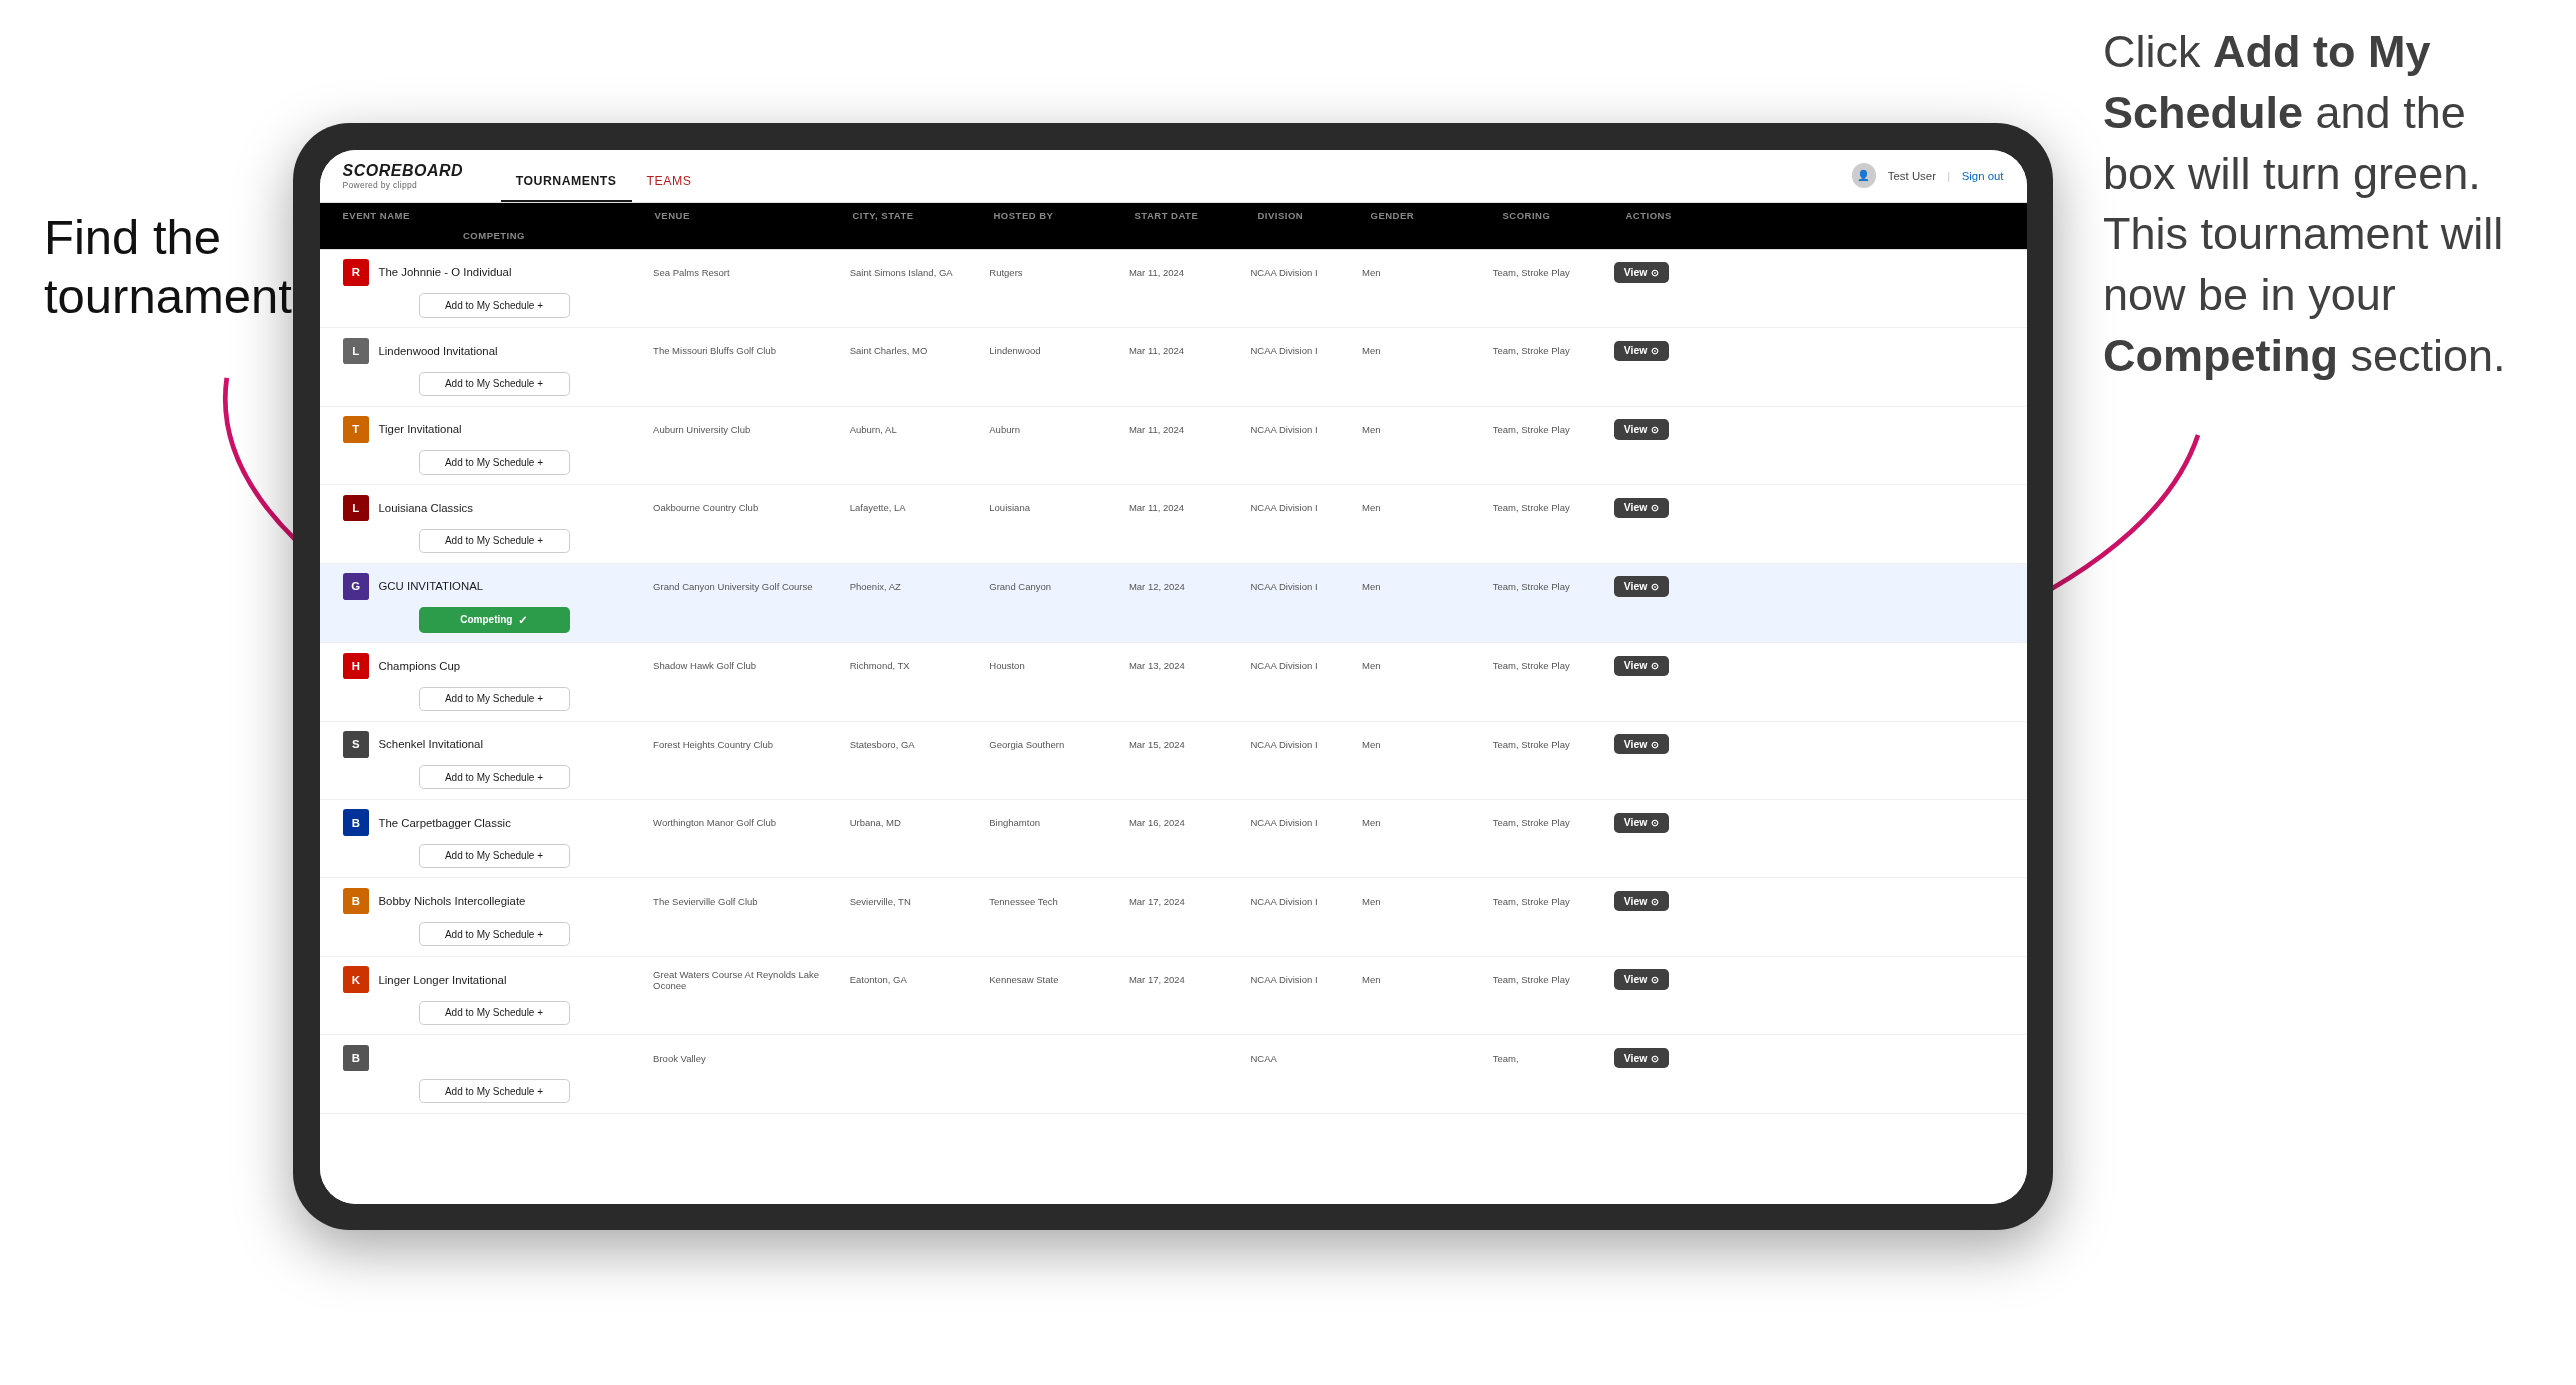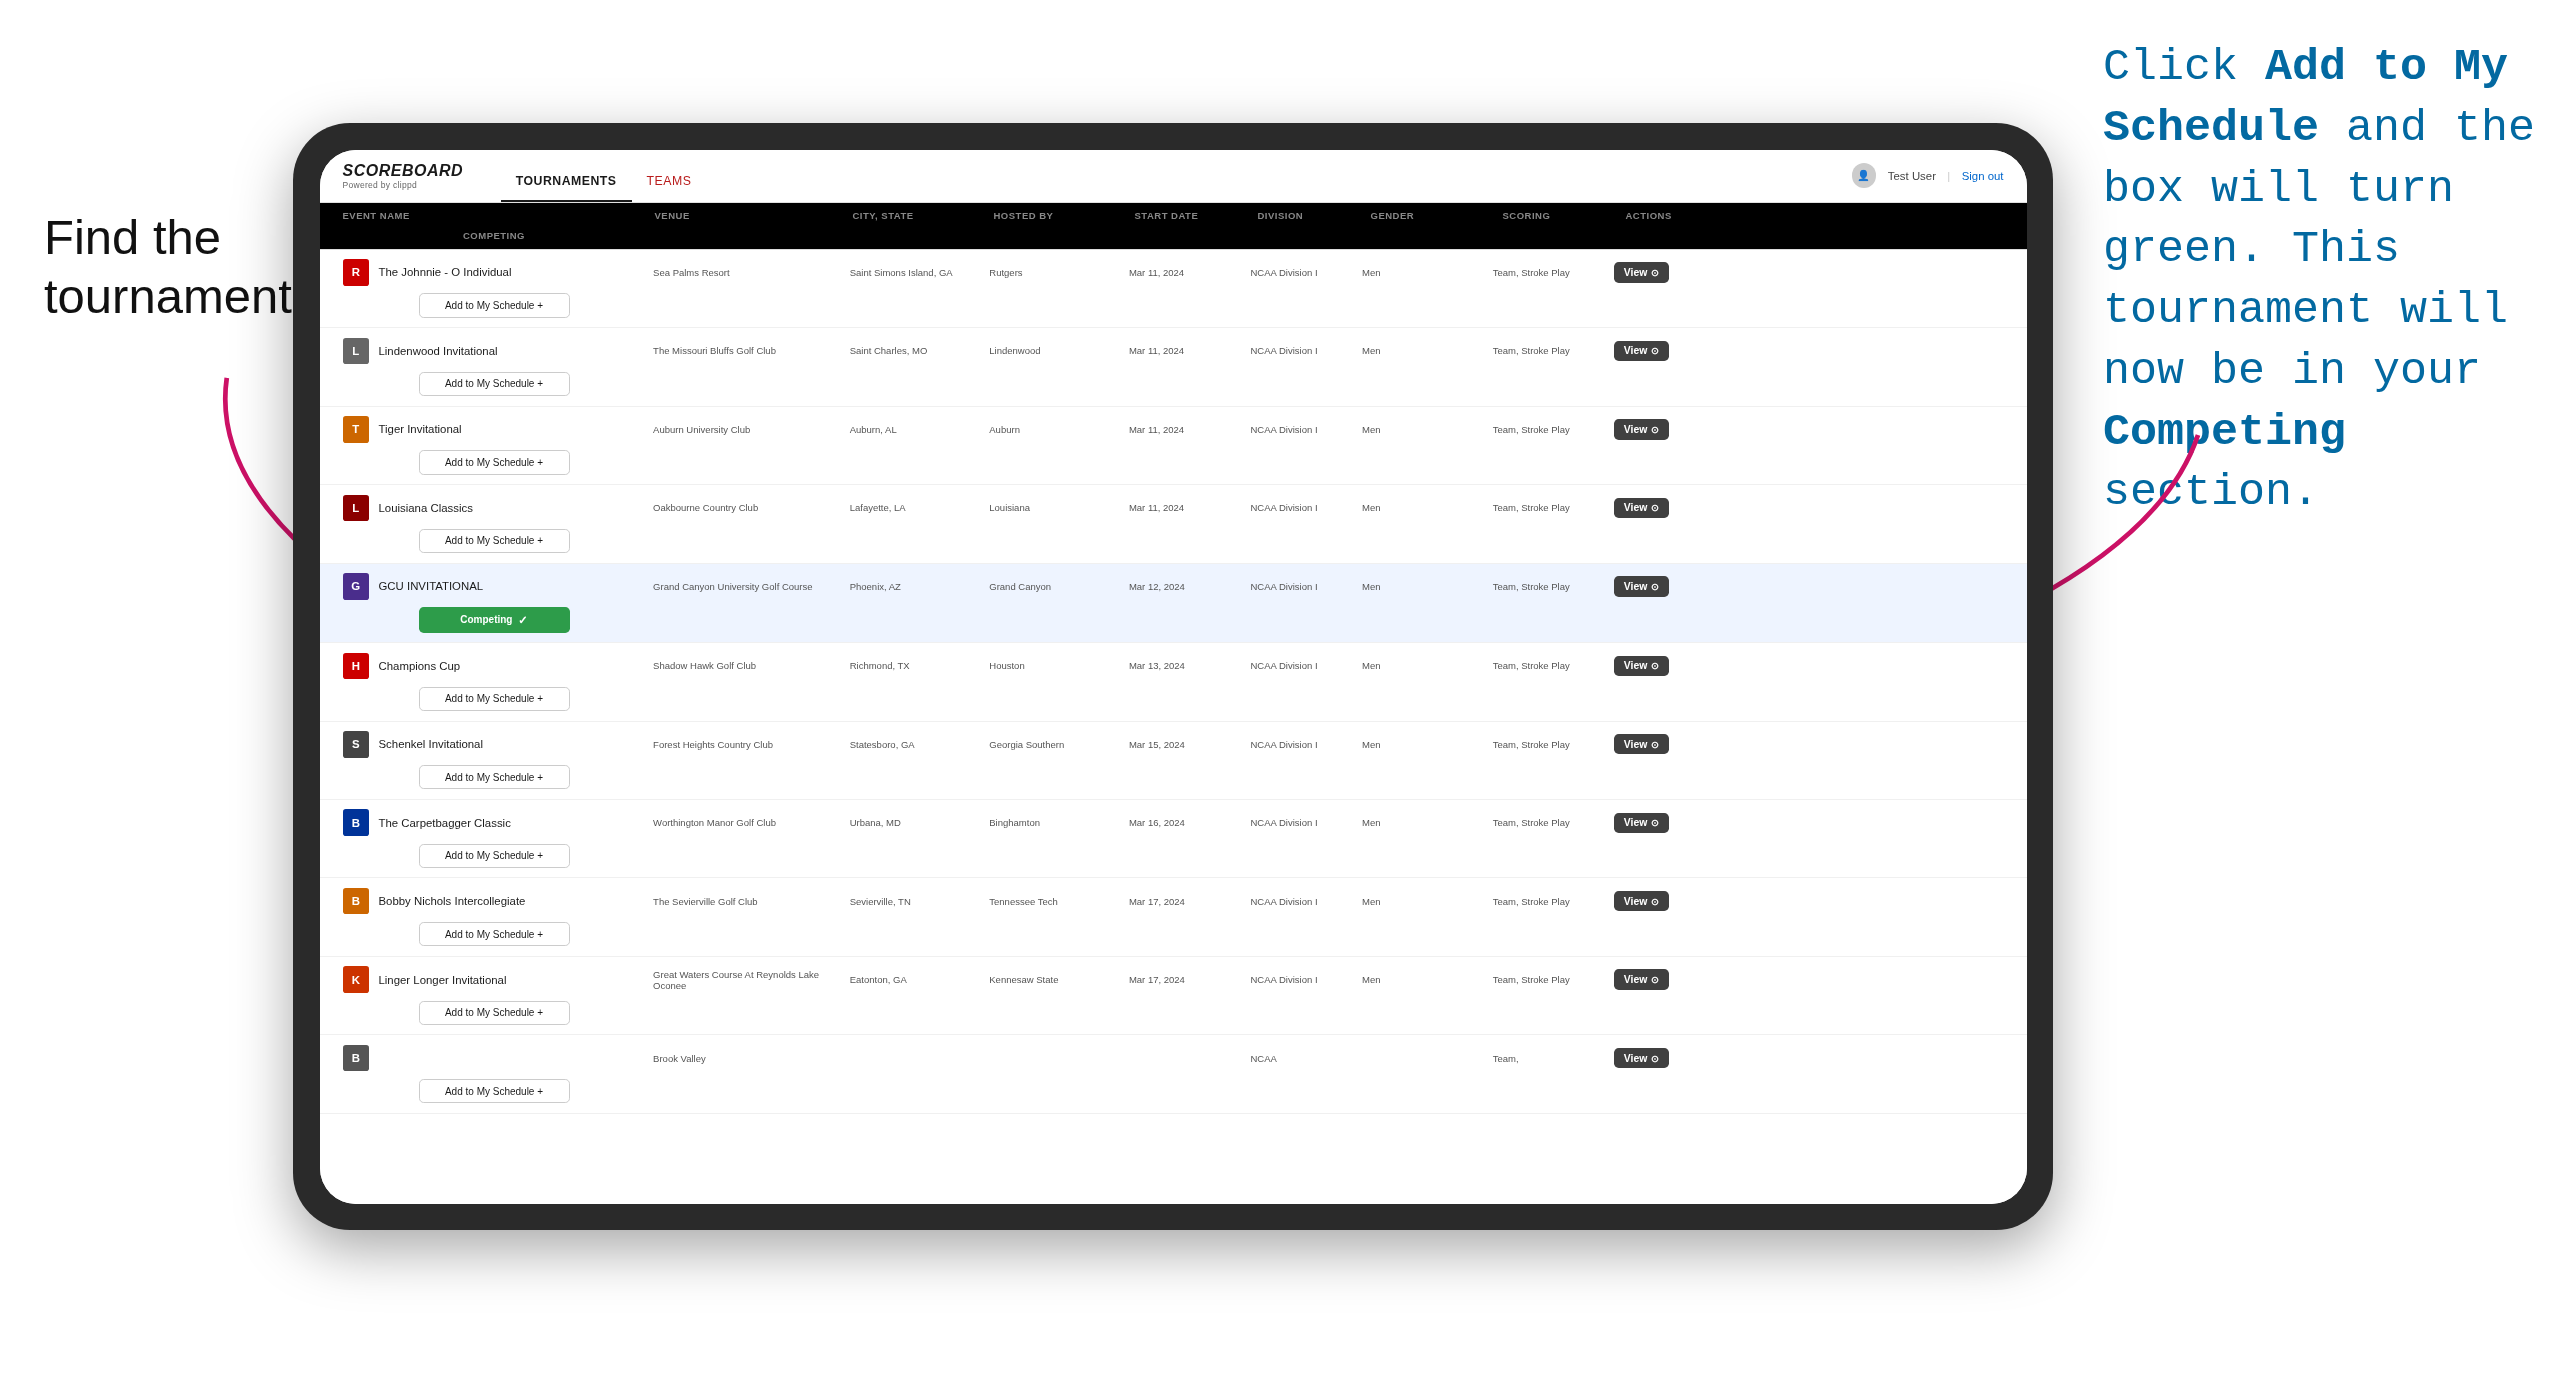--- a/index.html
+++ b/index.html
@@ -20,27 +20,26 @@
       font-size: 49px;
       font-weight: 400;
       color: #111;
       line-height: 1.2;
       width: 284px;
     }
 
     .annotation-right {
       position: absolute;
       right: 38px;
-      top: 38px;
+      top: 22px;
       font-size: 45px;
       font-weight: 400;
-      color: #0369a1;
+      color: #404040;
       line-height: 1.35;
       width: 435px;
-      font-family: Liberation Mono, monospace;
     }
     .annotation-right strong {
       font-weight: 800;
     }
 
     
     .tablet-frame {
       position: absolute;
       left: 293px;
       top: 123px;

